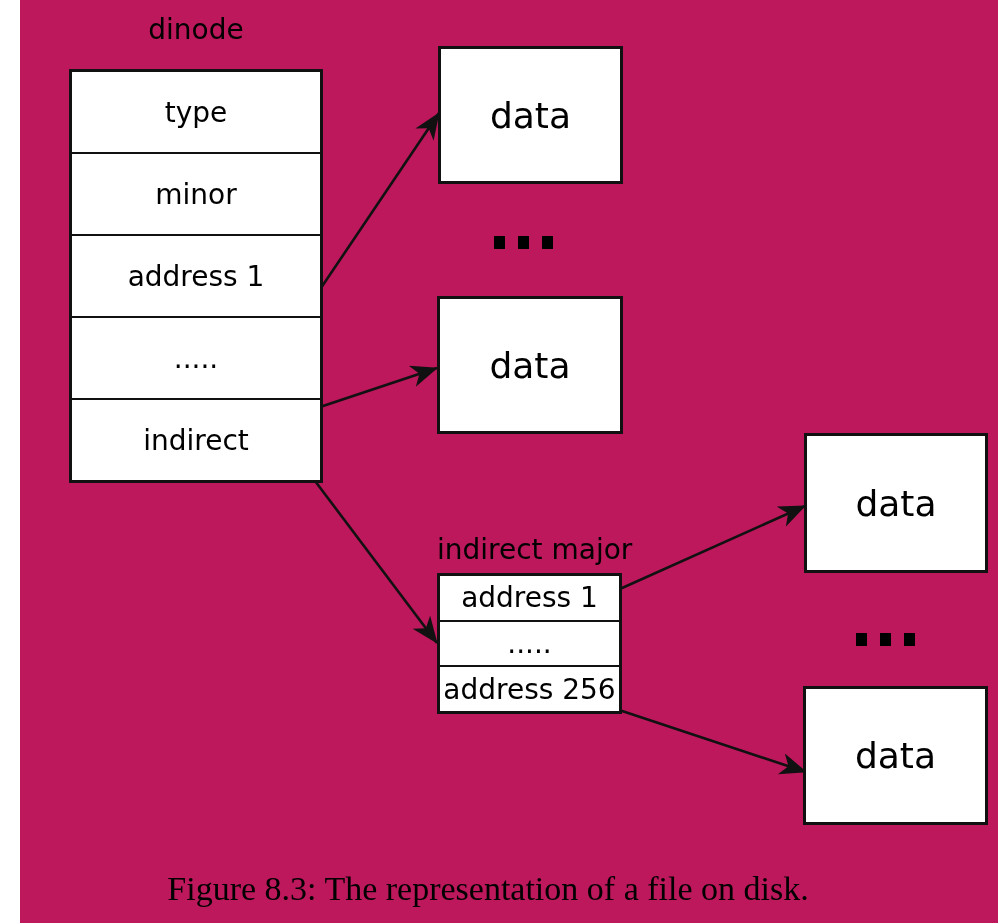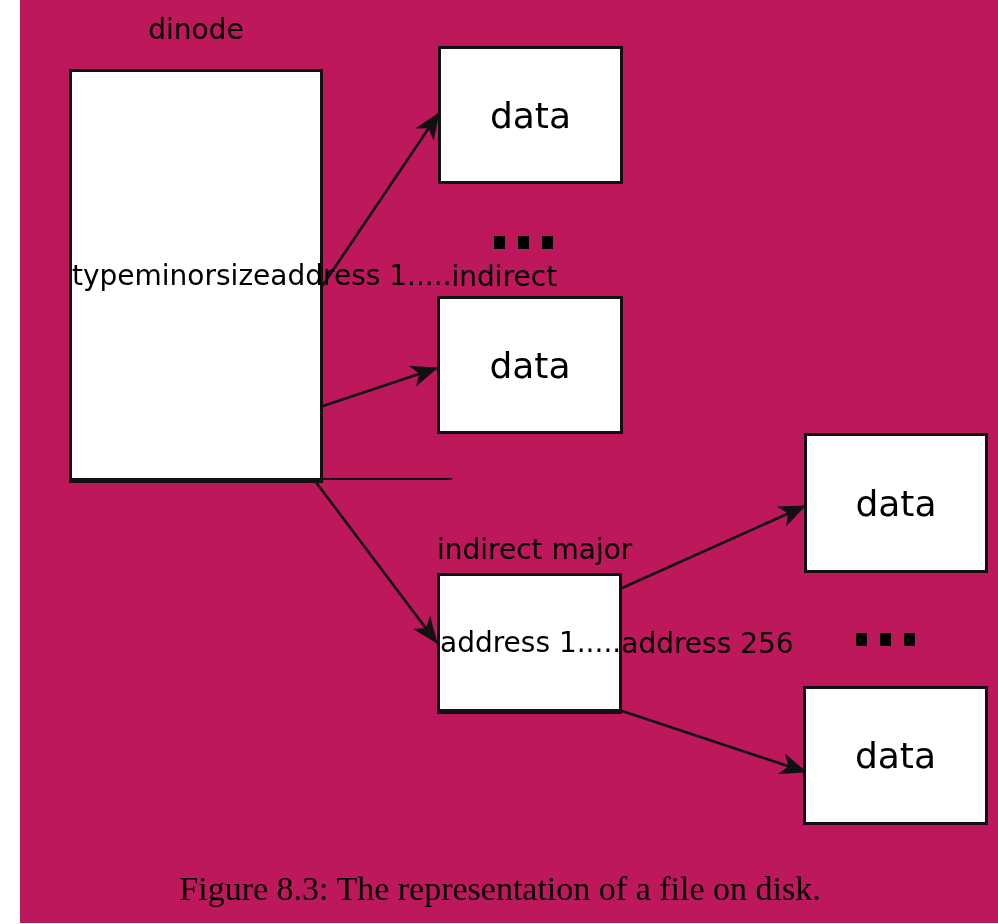--- a/index.html
+++ b/index.html
@@ -23,21 +23,21 @@
     font-size: 28px;
     text-align: center;
     white-space: nowrap;
     line-height: 32px;
   }
 
   .tbl {
     border: 3px solid #111111;
     background: #ffffff;
     display: flex;
-    flex-direction: row;
+    flex-direction: column;
     box-sizing: border-box;
   }
   .tbl .row {
     flex: 1;
     display: flex;
     align-items: center;
     justify-content: center;
     font-size: 28px;
     border-bottom: 2px solid #111111;
     white-space: nowrap;
@@ -95,21 +95,20 @@
     <line x1="280" y1="461" x2="417" y2="643" stroke="#111111" stroke-width="2.6" marker-end="url(#ah)"></line>
     <line x1="582" y1="597" x2="785" y2="506" stroke="#111111" stroke-width="2.6" marker-end="url(#ah)"></line>
     <line x1="578" y1="703" x2="786" y2="772" stroke="#111111" stroke-width="2.6" marker-end="url(#ah)"></line>
   </svg>
 
   <div class="abs block-title" style="left:49px; top:14px; width:254px;">dinode</div>
 
   <div class="abs tbl" style="left:49px; top:69px; width:254px; height:414px;">
     <div class="row">type</div>
     <div class="row">minor</div>
-    <div class="row">size</div>
     <div class="row">address 1</div>
     <div class="row">.....</div>
     <div class="row">indirect</div>
   </div>
 
   <div class="abs data-box" style="left:418px; top:46px; width:185px; height:138px;">
     <span>data</span>
   </div>
 
   <div class="abs dots" style="left:474px; top:236px;">
@@ -137,15 +136,15 @@
   <div class="abs dots" style="left:836px; top:633px;">
     <span class="sq"></span>
     <span class="sq"></span>
     <span class="sq"></span>
   </div>
 
   <div class="abs data-box" style="left:783px; top:686px; width:185px; height:139px;">
     <span>data</span>
   </div>
 
-  <div class="abs caption" style="left:130px; top:870px; width:700px;">Figure 8.3: The representation of a file on disk.</div>
+  <div class="abs caption" style="left:118px; top:870px; width:700px;">Figure 8.3: The representation of a file on disk.</div>
 
 </div>
 
 </body></html>

